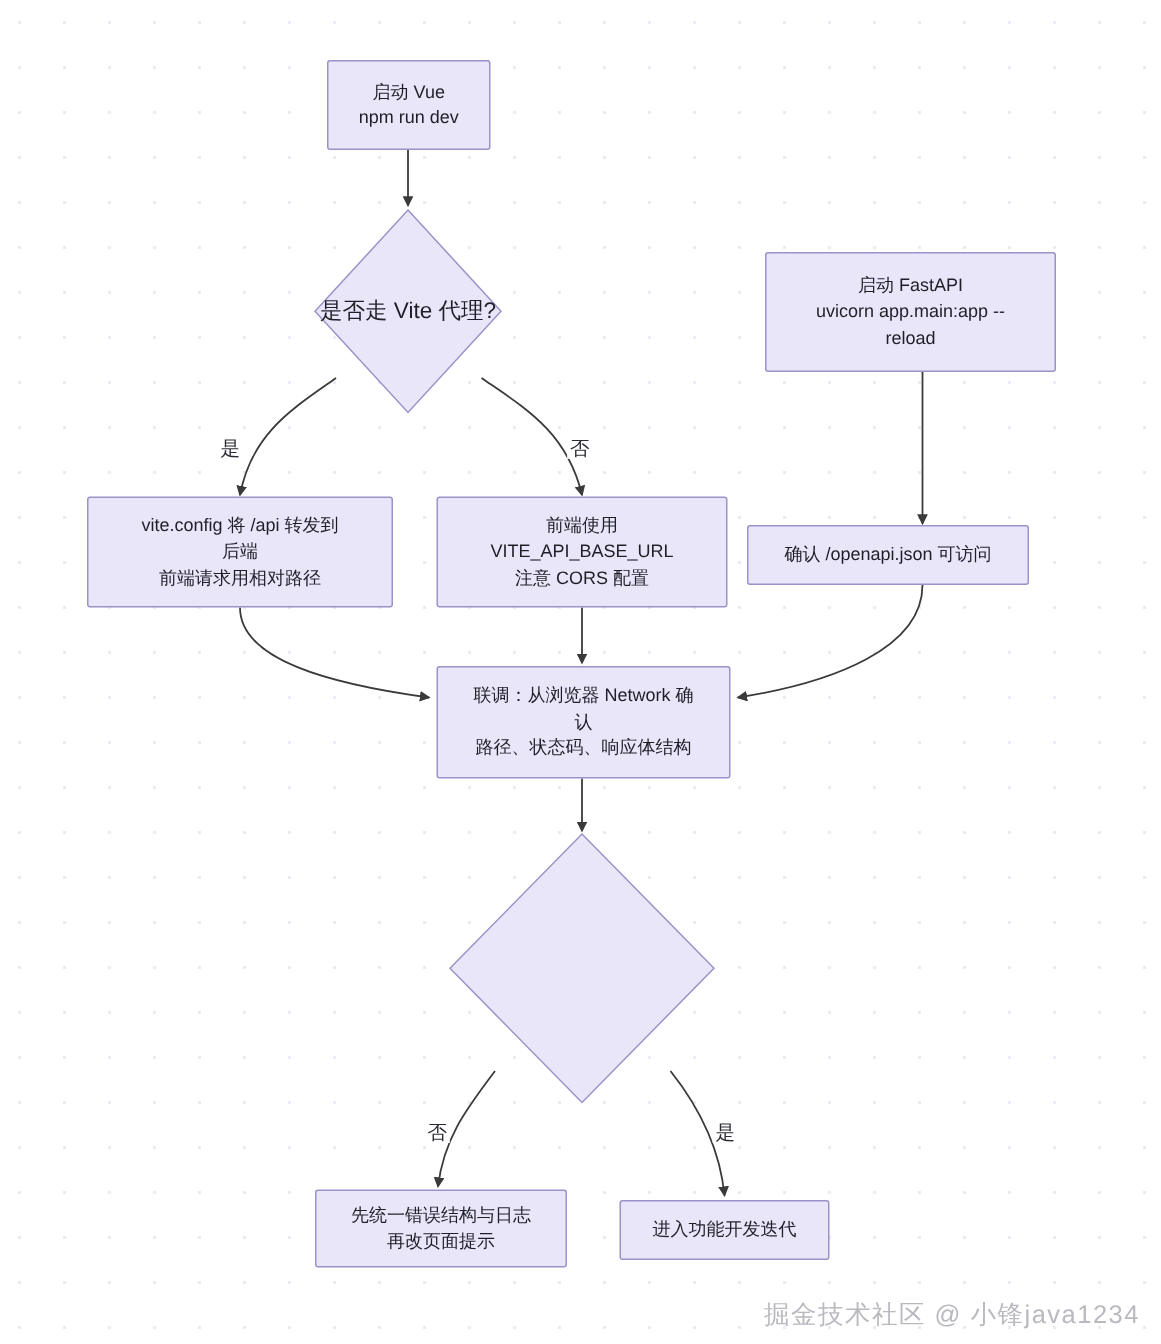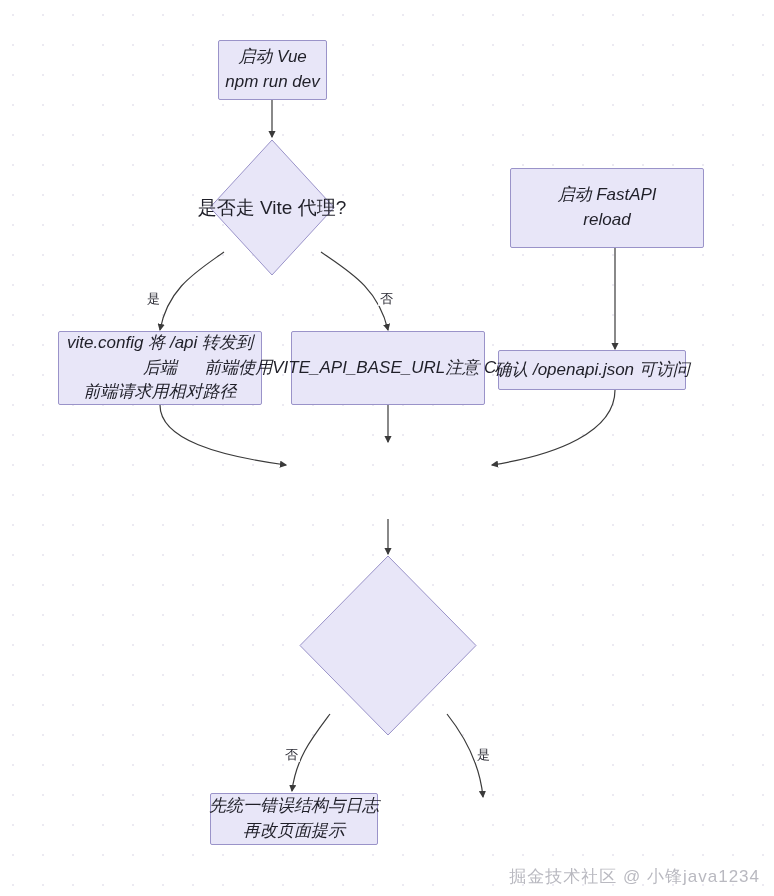--- a/index.html
+++ b/index.html
@@ -36,39 +36,38 @@
     align-items: center;
     justify-content: center;
     text-align: center;
     color: #1f1f28;
     line-height: 1.45;
   }
   .node-box {
     background: #e8e6f8;
     border: 1px solid #9a93c9;
     border-radius: 2px;
-    font-size: 17px;
+    font-size: 12px;
     padding: 4px 8px;
-    font-style: italic;
   }
   .node-diamond {
     background: transparent;
     border: none;
   }
   .diamond-shape {
     position: absolute;
     left: 0;
     top: 0;
     width: 100%;
     height: 100%;
   }
   .diamond-label {
     position: relative;
     z-index: 2;
-    font-size: 19px;
+    font-size: 15px;
     white-space: nowrap;
   }
   .node-line {
     display: block;
     white-space: nowrap;
   }
   .edge-label {
     position: absolute;
     font-size: 13px;
     color: #2a2a33;
@@ -129,51 +128,60 @@
 
   <div class="node node-diamond" style="left:209px; top:139px; width:126px; height:137px;">
     <svg class="diamond-shape" viewBox="0 0 126 137" preserveAspectRatio="none">
       <polygon points="63,1 125,68.5 63,136 1,68.5" fill="#e8e6f8" stroke="#9a93c9" stroke-width="1"></polygon>
     </svg>
     <span class="diamond-label">是否走 Vite 代理?</span>
   </div>
 
   <div class="node node-box" style="left:510px; top:168px; width:194px; height:80px; flex-direction:column;">
     <span class="node-line">启动 FastAPI</span>
+    <span class="node-line">uvicorn app.main:app --</span>
     <span class="node-line">reload</span>
   </div>
 
   <div class="node node-box" style="left:58px; top:331px; width:204px; height:74px; flex-direction:column;text-align:right;">
     <span class="node-line">vite.config 将 /api 转发到</span>
     <span class="node-line">后端</span>
     <span class="node-line">前端请求用相对路径</span>
   </div>
 
-  <div class="node node-box" style="left:291px; top:331px; width:194px; height:74px; ">
+  <div class="node node-box" style="left:291px; top:331px; width:194px; height:74px; flex-direction:column;">
     <span class="node-line">前端使用</span>
     <span class="node-line">VITE_API_BASE_URL</span>
     <span class="node-line">注意 CORS 配置</span>
   </div>
 
   <div class="node node-box" style="left:498px; top:350px; width:188px; height:40px;">
     <span class="node-line">确认 /openapi.json 可访问</span>
   </div>
 
+  <div class="node node-box" style="left:291px; top:444px; width:196px; height:75px; flex-direction:column;">
+    <span class="node-line">联调：从浏览器 Network 确</span>
+    <span class="node-line">认</span>
+    <span class="node-line">路径、状态码、响应体结构</span>
+  </div>
 
   <div class="node node-diamond" style="left:299px; top:555px; width:178px; height:181px;">
     <svg class="diamond-shape" viewBox="0 0 178 181" preserveAspectRatio="none">
       <polygon points="89,1 177,90.5 89,180 1,90.5" fill="#e8e6f8" stroke="#9a93c9" stroke-width="1"></polygon>
     </svg>
   </div>
 
   <div class="node node-box" style="left:210px; top:793px; width:168px; height:52px; flex-direction:column;">
     <span class="node-line">先统一错误结构与日志</span>
     <span class="node-line">再改页面提示</span>
   </div>
 
+  <div class="node node-box" style="left:413px; top:800px; width:140px; height:40px;">
+    <span class="node-line">进入功能开发迭代</span>
+  </div>
 
   <span class="edge-label" style="left:145px; top:292px;">是</span>
   <span class="edge-label" style="left:378px; top:292px;">否</span>
   <span class="edge-label" style="left:283px; top:748px;">否</span>
   <span class="edge-label" style="left:475px; top:748px;">是</span>
 
   <div id="watermark">掘金技术社区 @ 小锋java1234</div>
 
 </div>
 

